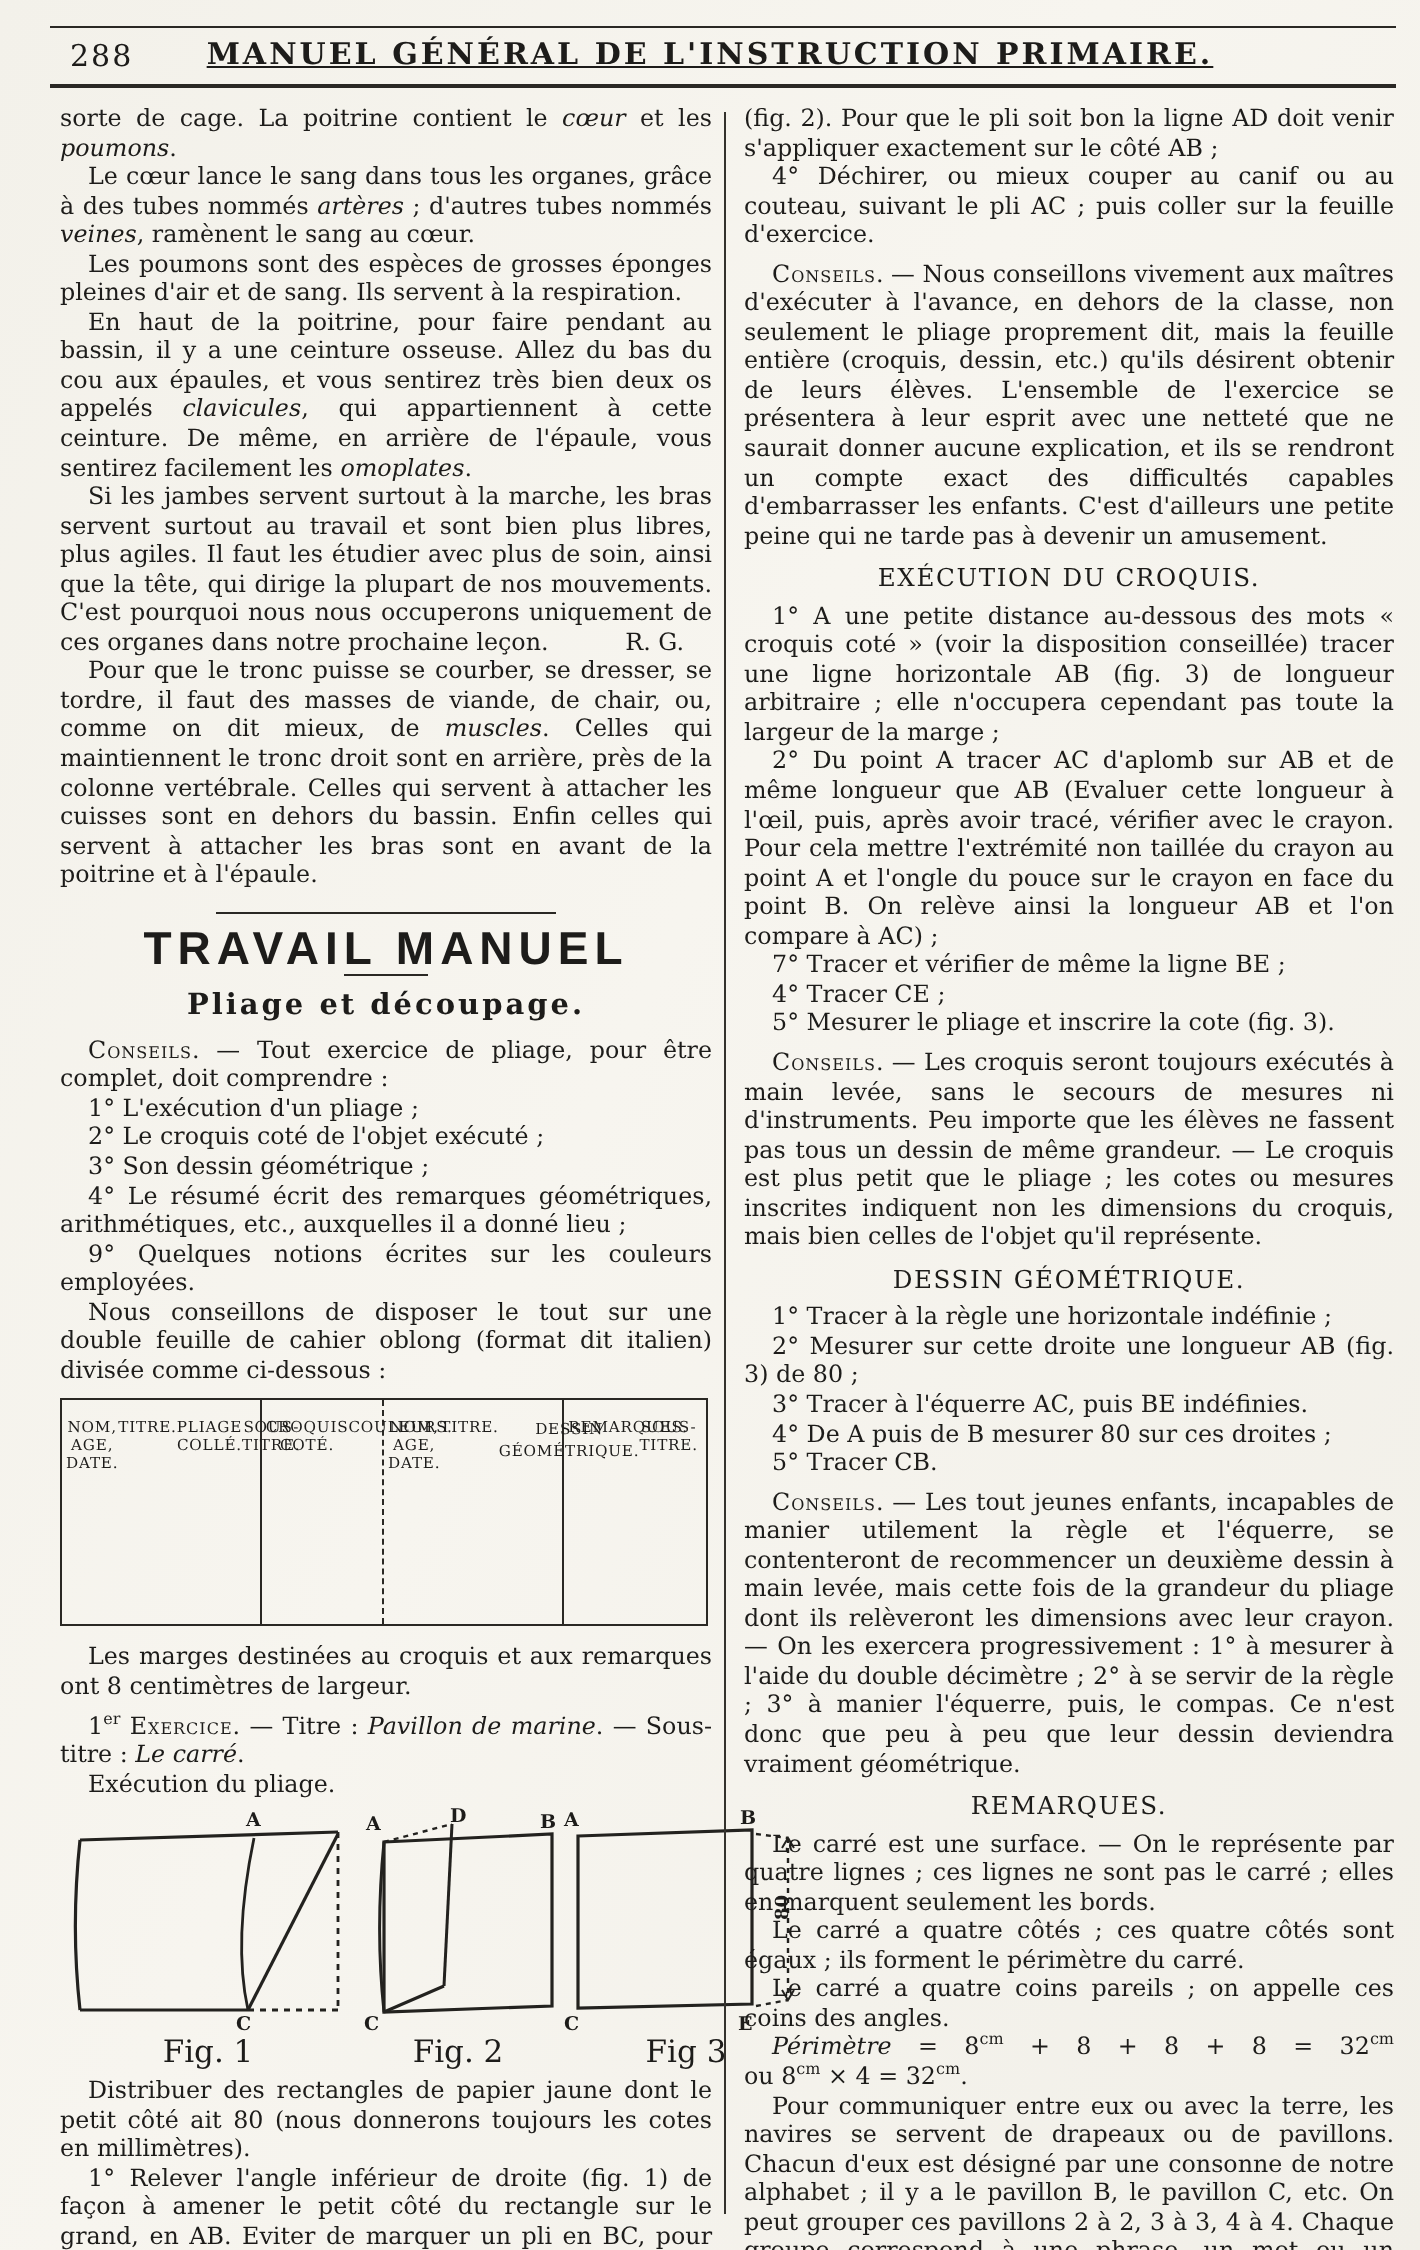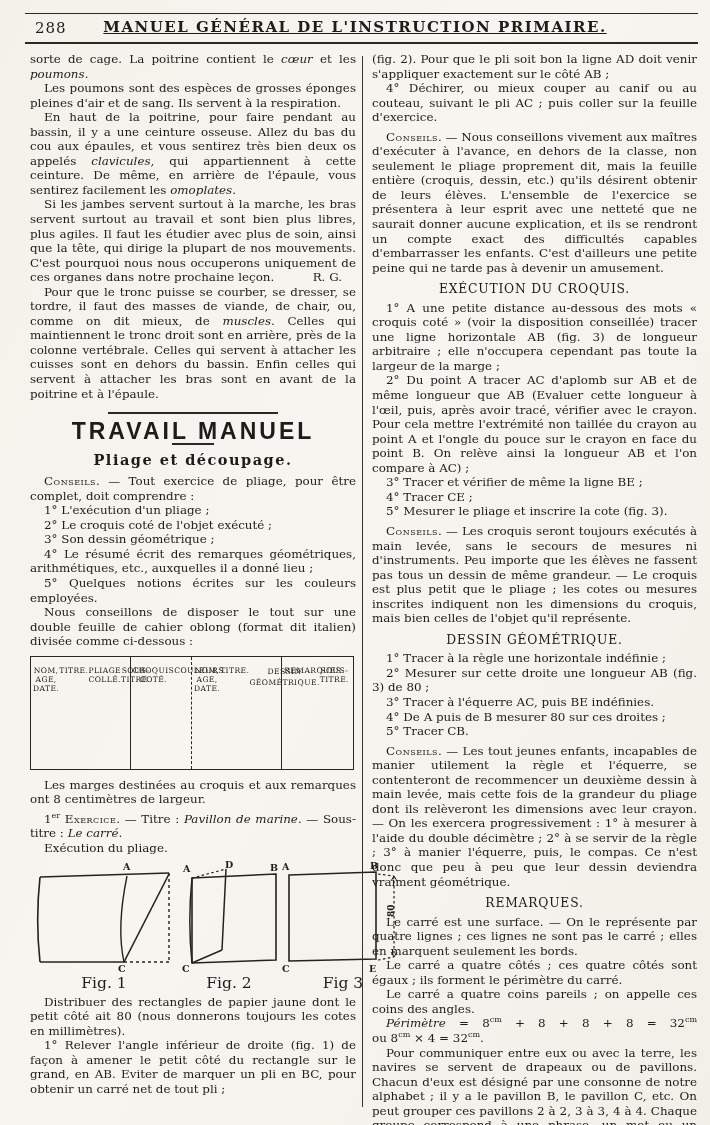--- a/index.html
+++ b/index.html
@@ -73,37 +73,38 @@
     <div class="rule top"></div>
     <span class="page-number">288</span>
     <div class="journal-title">MANUEL GÉNÉRAL DE L'INSTRUCTION PRIMAIRE.</div>
     <div class="rule bottom"></div>
   </div>
 
   <div class="columns">
 
     <div class="col left">
       <p class="noindent">sorte de cage. La poitrine contient le <i>cœur</i> et les <i>poumons</i>.</p>
+      <p>Le cœur lance le sang dans tous les organes, grâce à des tubes nommés <i>artères</i> ; d'autres tubes nommés <i>veines</i>, ramènent le sang au cœur.</p>
       <p>Les poumons sont des espèces de grosses éponges pleines d'air et de sang. Ils servent à la respiration.</p>
       <p>En haut de la poitrine, pour faire pendant au bassin, il y a une ceinture osseuse. Allez du bas du cou aux épaules, et vous sentirez très bien deux os appelés <i>clavicules</i>, qui appartiennent à cette ceinture. De même, en arrière de l'épaule, vous sentirez facilement les <i>omoplates</i>.</p>
       <p>Si les jambes servent surtout à la marche, les bras servent surtout au travail et sont bien plus libres, plus agiles. Il faut les étudier avec plus de soin, ainsi que la tête, qui dirige la plupart de nos mouvements. C'est pourquoi nous nous occuperons uniquement de ces organes dans notre prochaine leçon. <span class="sig">R. G.</span></p>
       <p>Pour que le tronc puisse se courber, se dresser, se tordre, il faut des masses de viande, de chair, ou, comme on dit mieux, de <i>muscles</i>. Celles qui maintiennent le tronc droit sont en arrière, près de la colonne vertébrale. Celles qui servent à attacher les cuisses sont en dehors du bassin. Enfin celles qui servent à attacher les bras sont en avant de la poitrine et à l'épaule.</p>
 
       <div class="center-rule"></div>
 
       <p class="main-head">TRAVAIL MANUEL</p>
       <div class="short-rule"></div>
       <p class="sub-head">Pliage et découpage.</p>
 
       <p><span class="sc">Conseils</span>. — Tout exercice de pliage, pour être complet, doit comprendre :</p>
       <p>1° L'exécution d'un pliage ;</p>
       <p>2° Le croquis coté de l'objet exécuté ;</p>
       <p>3° Son dessin géométrique ;</p>
       <p>4° Le résumé écrit des remarques géométriques, arithmétiques, etc., auxquelles il a donné lieu ;</p>
-      <p>5° Quelques notions écrites sur les couleurs employées.</p>
+      <p>9° Quelques notions écrites sur les couleurs employées.</p>
       <p>Nous conseillons de disposer le tout sur une double feuille de cahier oblong (format dit italien) divisée comme ci-dessous :</p>
 
       <div class="sheet-table">
         <div class="tcol tc1">
           <span class="lbl">NOM, AGE, DATE.</span>
           <span class="lbl">TITRE.</span>
           <span class="lbl">PLIAGE COLLÉ.</span>
           <span class="lbl">SOUS-TITRE.</span>
         </div>
         <div class="tcol tc2">
@@ -186,21 +187,21 @@
 
     <div class="col right">
       <p class="noindent">(fig. 2). Pour que le pli soit bon la ligne AD doit venir s'appliquer exactement sur le côté AB ;</p>
       <p>4° Déchirer, ou mieux couper au canif ou au couteau, suivant le pli AC ; puis coller sur la feuille d'exercice.</p>
       <div class="space-sm"></div>
       <p><span class="sc">Conseils</span>. — Nous conseillons vivement aux maîtres d'exécuter à l'avance, en dehors de la classe, non seulement le pliage proprement dit, mais la feuille entière (croquis, dessin, etc.) qu'ils désirent obtenir de leurs élèves. L'ensemble de l'exercice se présentera à leur esprit avec une netteté que ne saurait donner aucune explication, et ils se rendront un compte exact des difficultés capables d'embarrasser les enfants. C'est d'ailleurs une petite peine qui ne tarde pas à devenir un amusement.</p>
 
       <p class="sec-head">EXÉCUTION DU CROQUIS.</p>
       <p>1° A une petite distance au-dessous des mots « croquis coté » (voir la disposition conseillée) tracer une ligne horizontale AB (fig. 3) de longueur arbitraire ; elle n'occupera cependant pas toute la largeur de la marge ;</p>
       <p>2° Du point A tracer AC d'aplomb sur AB et de même longueur que AB (Evaluer cette longueur à l'œil, puis, après avoir tracé, vérifier avec le crayon. Pour cela mettre l'extrémité non taillée du crayon au point A et l'ongle du pouce sur le crayon en face du point B. On relève ainsi la longueur AB et l'on compare à AC) ;</p>
-      <p>3° Tracer et vérifier de même la ligne BE ;</p>
+      <p>7° Tracer et vérifier de même la ligne BE ;</p>
       <p>4° Tracer CE ;</p>
       <p>5° Mesurer le pliage et inscrire la cote (fig. 3).</p>
       <div class="space-sm"></div>
       <p><span class="sc">Conseils</span>. — Les croquis seront toujours exécutés à main levée, sans le secours de mesures ni d'instruments. Peu importe que les élèves ne fassent pas tous un dessin de même grandeur. — Le croquis est plus petit que le pliage ; les cotes ou mesures inscrites indiquent non les dimensions du croquis, mais bien celles de l'objet qu'il représente.</p>
 
       <p class="sec-head">DESSIN GÉOMÉTRIQUE.</p>
       <p>1° Tracer à la règle une horizontale indéfinie ;</p>
       <p>2° Mesurer sur cette droite une longueur AB (fig. 3) de 80 ;</p>
       <p>3° Tracer à l'équerre AC, puis BE indéfinies.</p>
       <p>4° De A puis de B mesurer 80 sur ces droites ;</p>

